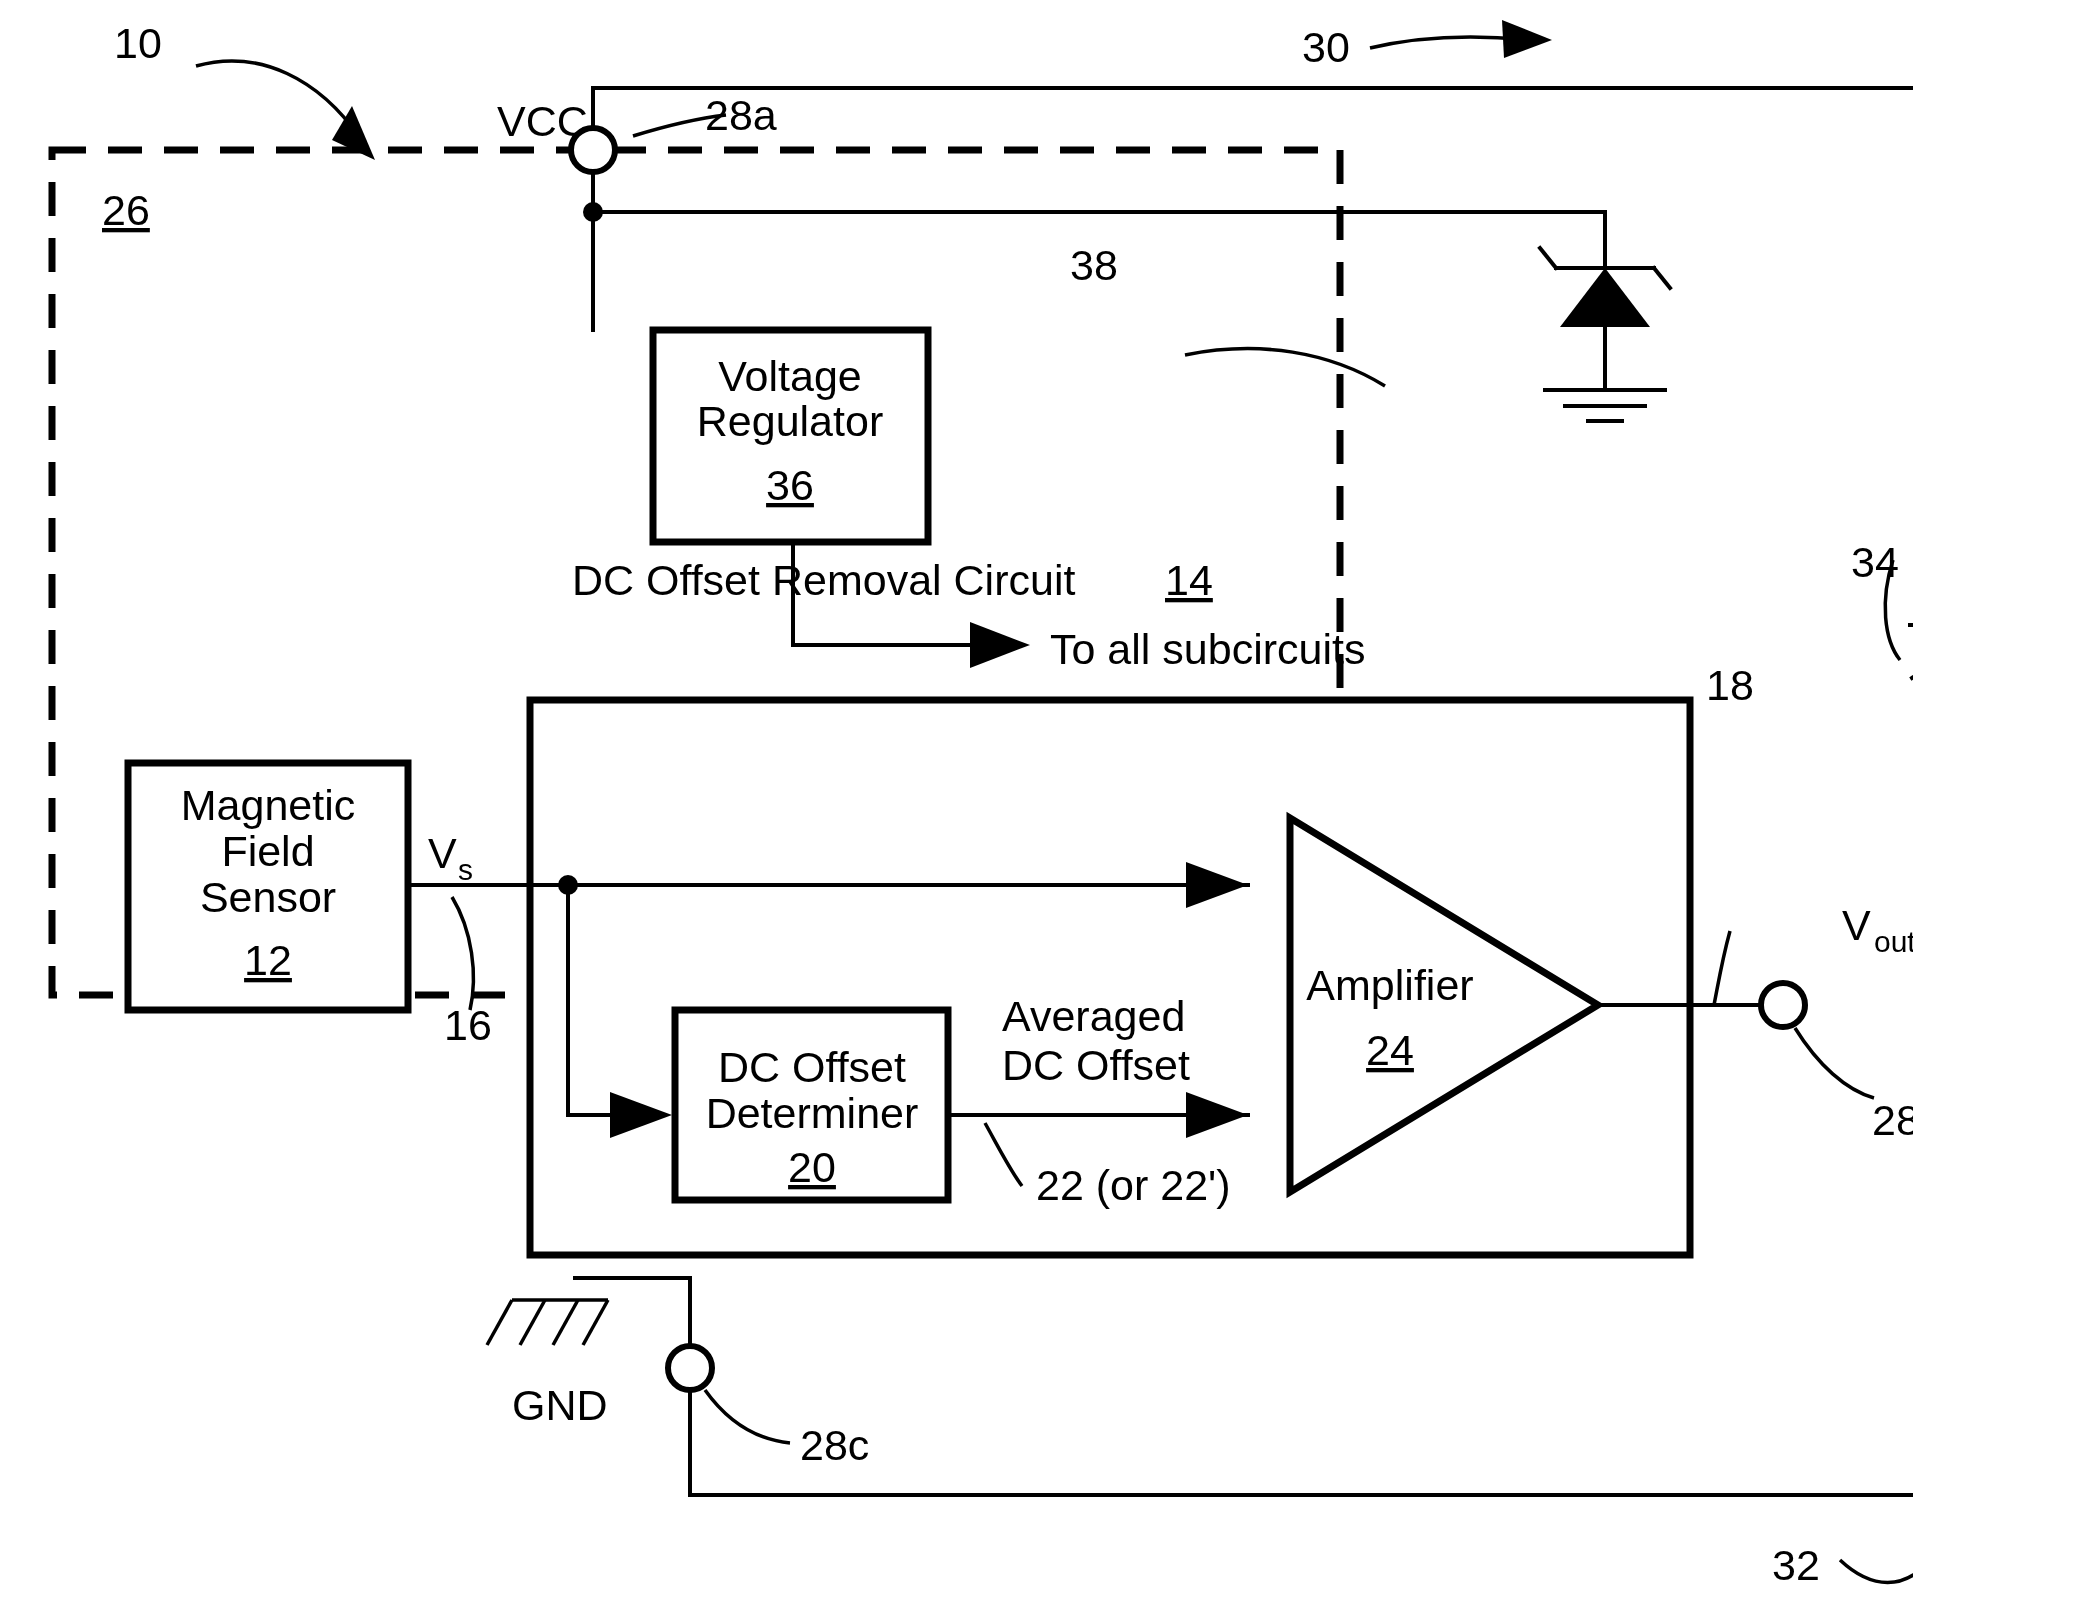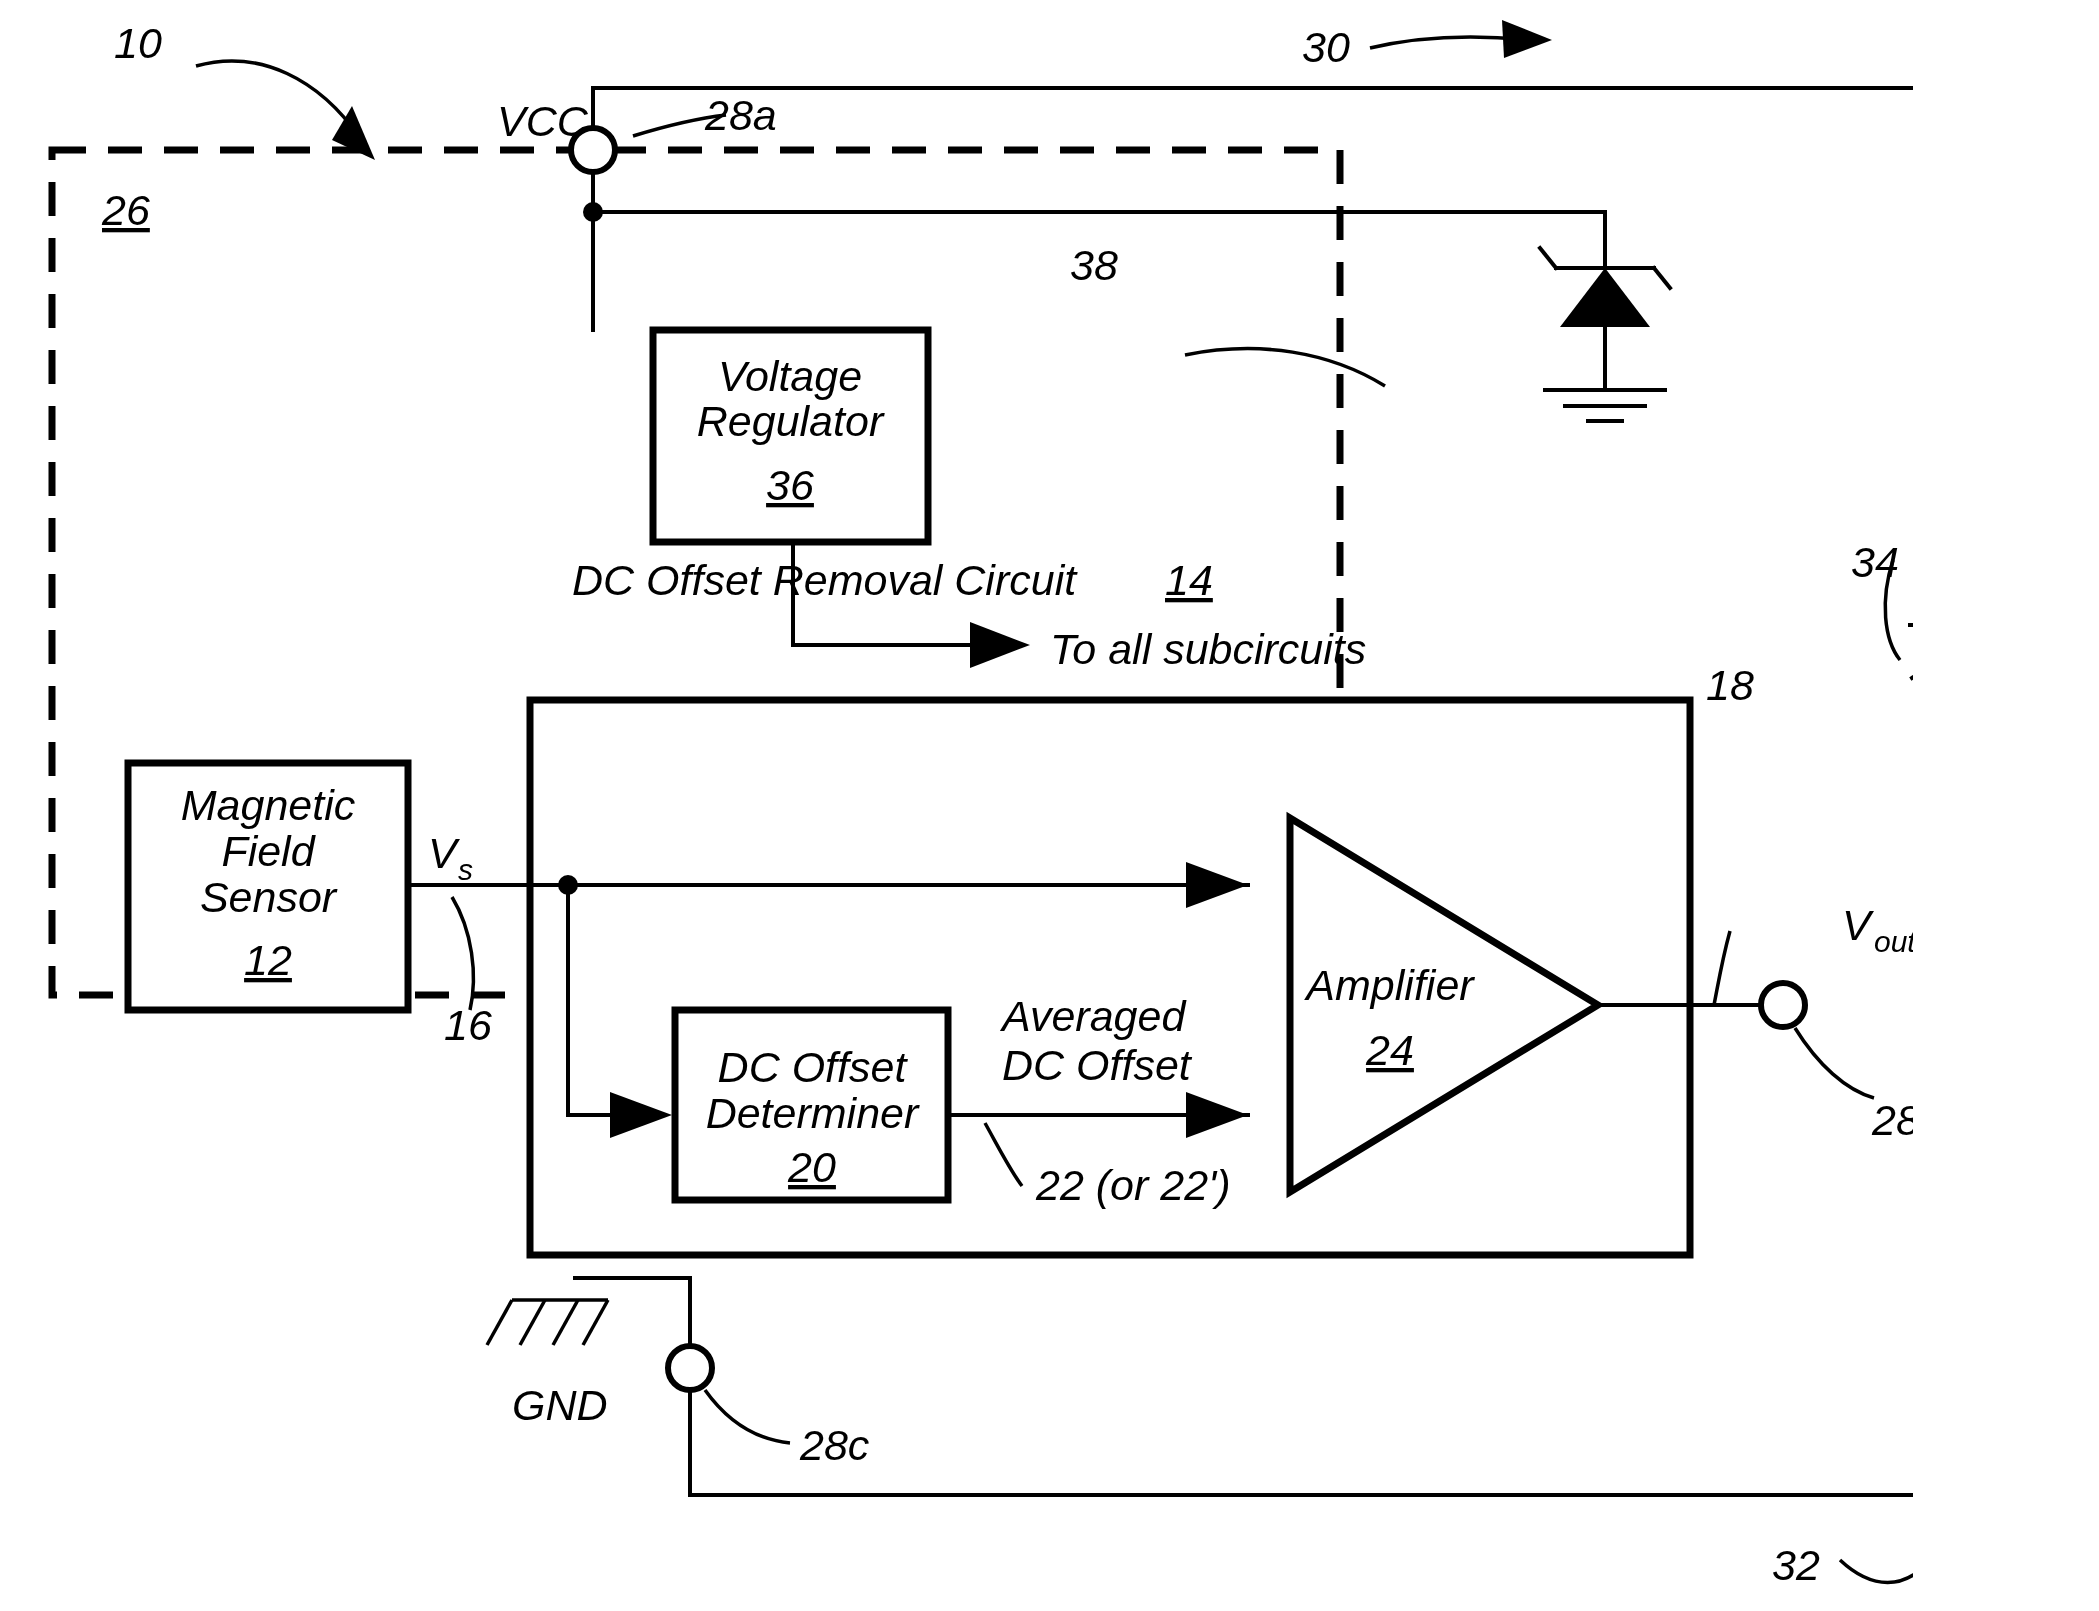--- a/index.html
+++ b/index.html
@@ -10,21 +10,20 @@
   }
   body {
     font-family: "Liberation Sans", sans-serif;
   }
   #diagram-root {
     position: relative;
     width: 1913px;
     height: 1611px;
     background: #ffffff;
     overflow: hidden;
-    font-style: italic;
   }
   svg#schematic {
     position: absolute;
     top: 0;
     left: 0;
     width: 2099px;
     height: 1611px;
   }
   .wire {
     stroke: #000000;

